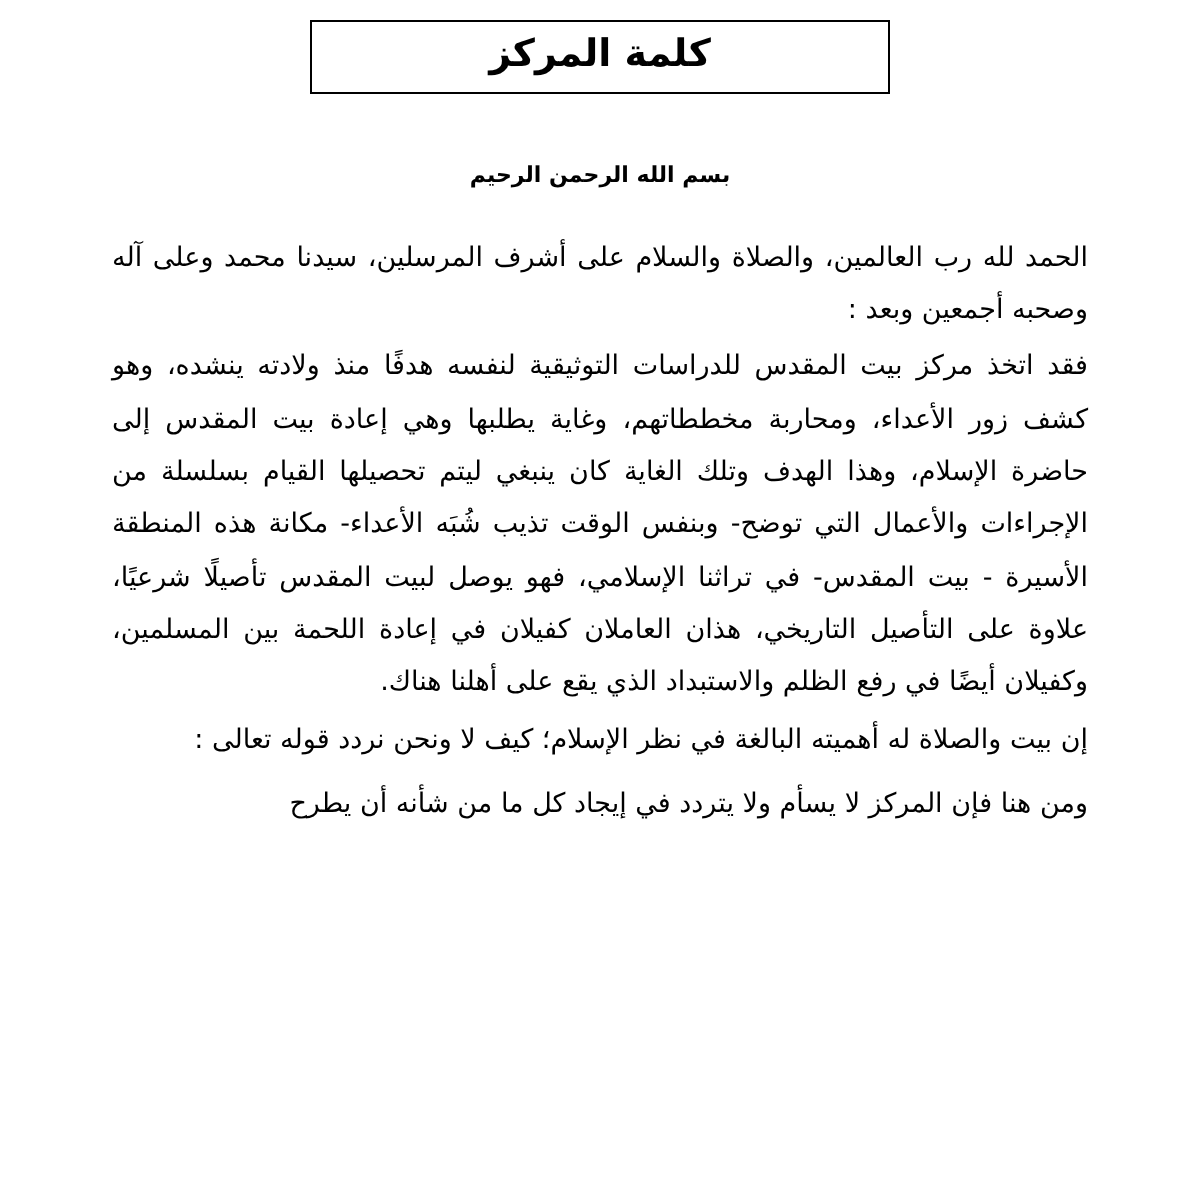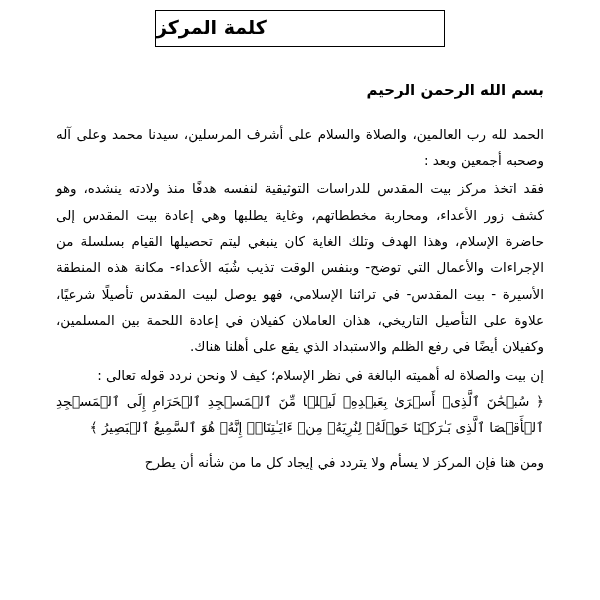--- a/index.html
+++ b/index.html
@@ -19,32 +19,33 @@
     width: 600px;
     height: 600px;
     box-sizing: border-box;
     padding: 6px 56px 0 56px;
   }
   
   .title-box {
     width: 290px;
     margin: 4px auto 0 auto;
     border: 1px solid #000;
-    text-align: left;
+    text-align: center;
     padding: 5px 0 7px 0;
     box-sizing: border-box;
   }
   .title-box .title-text {
     font-size: 19px;
     font-weight: bold;
     line-height: 1.2;
     letter-spacing: 0;
   }
   .basmala {
-    font-size: 15px;
+    text-align: center;
+    font-size: 11px;
     font-weight: bold;
     margin-top: 34px;
     margin-bottom: 0;
   }
   .body-text {
     margin-top: 22px;
     font-size: 13.5px;
     line-height: 1.95;
     text-align: justify;
     text-align-last: right;
@@ -78,21 +79,20 @@
   <div class="basmala">بسم الله الرحمن الرحيم</div>
 
   <div class="body-text">
 
     <p class="para">الحمد لله رب العالمين، والصلاة والسلام على أشرف المرسلين، سيدنا محمد وعلى آله وصحبه أجمعين وبعد :</p>
 
     <p class="para">فقد اتخذ مركز بيت المقدس للدراسات التوثيقية لنفسه هدفًا منذ ولادته ينشده، وهو كشف زور الأعداء، ومحاربة مخططاتهم، وغاية يطلبها وهي إعادة بيت المقدس إلى حاضرة الإسلام، وهذا الهدف وتلك الغاية كان ينبغي ليتم تحصيلها القيام بسلسلة من الإجراءات والأعمال التي توضح- وبنفس الوقت تذيب شُبَه الأعداء- مكانة هذه المنطقة الأسيرة - بيت المقدس- في تراثنا الإسلامي، فهو يوصل لبيت المقدس تأصيلًا شرعيًا، علاوة على التأصيل التاريخي، هذان العاملان كفيلان في إعادة اللحمة بين المسلمين، وكفيلان أيضًا في رفع الظلم والاستبداد الذي يقع على أهلنا هناك.</p>
 
     <p class="para tight">إن بيت والصلاة له أهميته البالغة في نظر الإسلام؛ كيف لا ونحن نردد قوله تعالى :</p>
 
-    <p class="para quran">﴿ سُبۡحَٰنَ ٱلَّذِیۤ أَسۡرَىٰ بِعَبۡدِهِۦ لَیۡلࣰا مِّنَ ٱلۡمَسۡجِدِ ٱلۡحَرَامِ إِلَى ٱلۡمَسۡجِدِ ٱلۡأَقۡصَا ٱلَّذِی بَـٰرَكۡنَا حَوۡلَهُۥ لِنُرِیَهُۥ مِنۡ ءَایَـٰتِنَاۤۚ إِنَّهُۥ هُوَ ٱلسَّمِیعُ ٱلۡبَصِیرُ ﴾</p>
 
 
     <div class="spacer-sm"></div>
 
     <p class="para">ومن هنا فإن المركز لا يسأم ولا يتردد في إيجاد كل ما من شأنه أن يطرح</p>
 
   </div>
 </div>
 
 </body></html>

